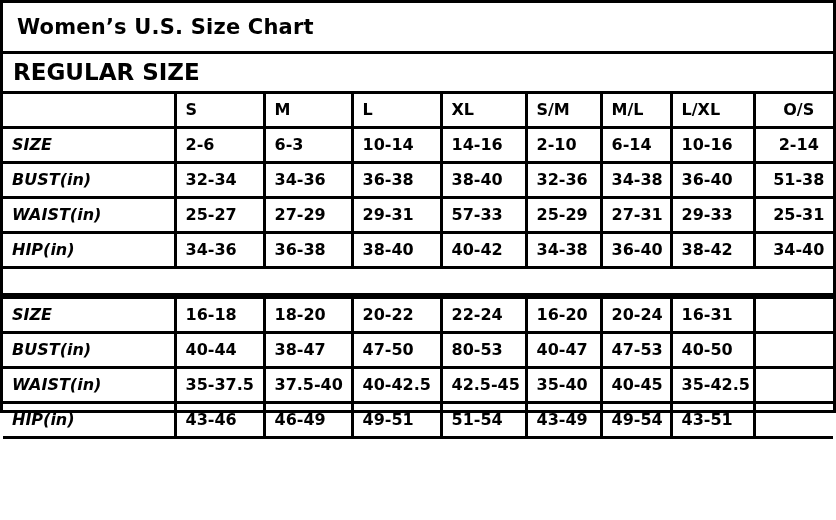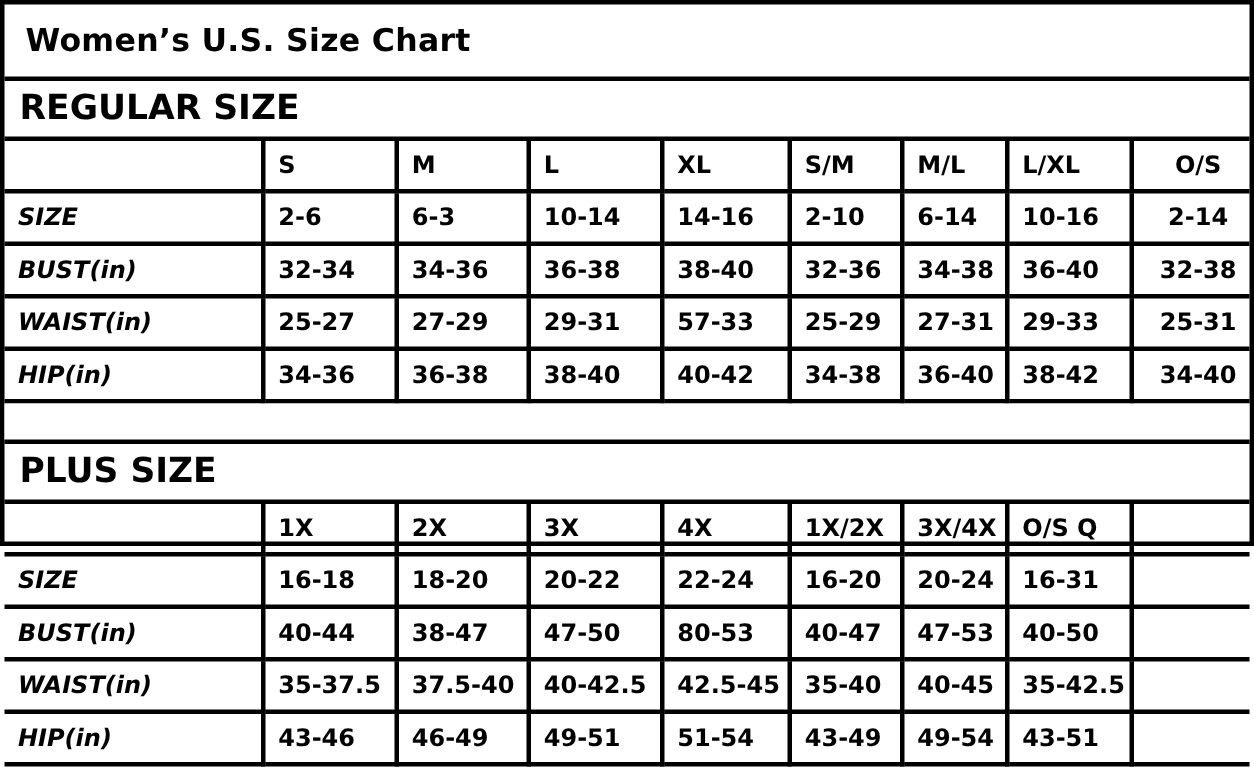--- a/index.html
+++ b/index.html
@@ -10,21 +10,21 @@
   body {
     width: 836px;
     height: 520px;
     font-family: "DejaVu Sans", sans-serif;
     color: #000000;
     overflow: hidden;
   }
   .page {
     position: relative;
     width: 836px;
-    height: 364px;
+    height: 413px;
     box-sizing: border-box;
     border-left: 3px solid #000;
     border-right: 3px solid #000;
     border-top: 3px solid #000;
     border-bottom: 3px solid #000;
     background: #fff;
   }
   .title {
     font-size: 21px;
     font-weight: bold;
@@ -135,21 +135,21 @@
       </tr>
       <tr>
         <td class="first">BUST(in)</td>
         <td>32-34</td>
         <td>34-36</td>
         <td>36-38</td>
         <td>38-40</td>
         <td>32-36</td>
         <td>34-38</td>
         <td>36-40</td>
-        <td class="last">32-38</td>
+        <td class="last">51-38</td>
       </tr>
       <tr>
         <td class="first">WAIST(in)</td>
         <td>25-27</td>
         <td>27-29</td>
         <td>29-31</td>
         <td>57-33</td>
         <td>25-29</td>
         <td>27-31</td>
         <td>29-33</td>
@@ -165,48 +165,36 @@
         <td>36-40</td>
         <td>38-42</td>
         <td class="last">34-40</td>
       </tr>
     </tbody>
   </table>
 
   <div class="gap"></div>
   <div class="rule"></div>
 
-  <div class="section-label">PLUS SIZE</div>
   <div class="rule"></div>
 
   <table class="chart">
     <colgroup>
       <col class="c0">
         <col class="c1">
         <col class="c2">
         <col class="c3">
         <col class="c4">
         <col class="c5">
         <col class="c6">
         <col class="c7">
         <col class="c8">
     </colgroup>
     <tbody>
       <tr>
-        <td class="first blank"></td>
-        <td>1X</td>
-        <td>2X</td>
-        <td>3X</td>
-        <td>4X</td>
-        <td>1X/2X</td>
-        <td>3X/4X</td>
-        <td>O/S Q</td>
-        <td class="last blank"></td>
-      </tr>
-      <tr>
         <td class="first">SIZE</td>
         <td>16-18</td>
         <td>18-20</td>
         <td>20-22</td>
         <td>22-24</td>
         <td>16-20</td>
         <td>20-24</td>
         <td>16-31</td>
         <td class="last blank"></td>
       </tr>

